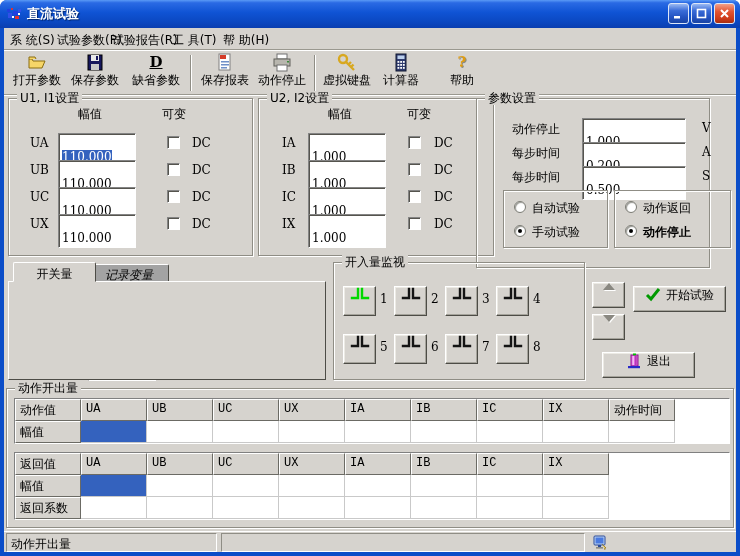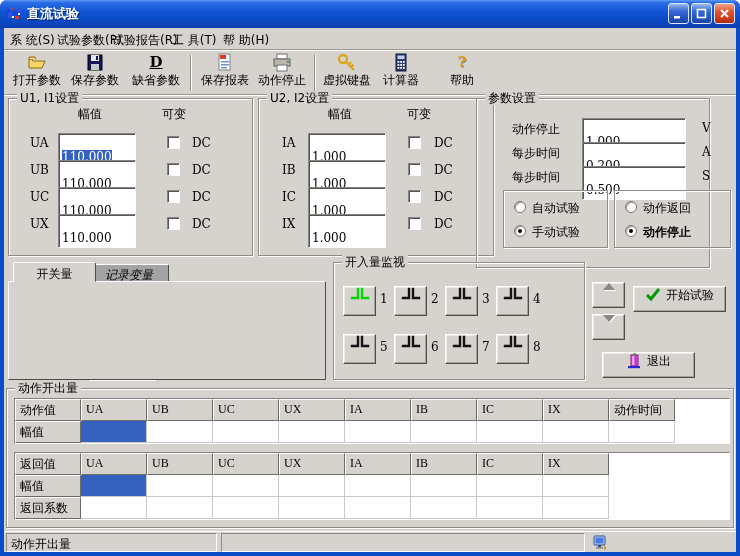--- a/index.html
+++ b/index.html
@@ -53,21 +53,21 @@
 
   
   .tab { position:absolute; background:#d6d3ce; text-align:center; border:1px solid; border-color:#fff #4d4c46 #d6d3ce #fff; border-radius:2px 2px 0 0; z-index:2; }
   .tab.off { border-bottom:none; background:#a3a3a3; z-index:0;font-style:italic; }
   .tabpanel { position:absolute; background:#d6d3ce; border:1px solid; border-color:#fff #4d4c46 #4d4c46 #fff; z-index:1; }
 
   
   .sunkbox { position:absolute; background:#fff; border:1px solid; border-color:#808080 #fff #fff #808080; }
   .trow { display:flex; }
   .hcell { background:#d6d3ce; border:1px solid; border-color:#fff #6b6a64 #6b6a64 #fff; padding:2px 0 16px 4px; height:22px;
-    font-family:Liberation Serif, serif; overflow:hidden; }
+    font-family:Liberation Mono, monospace; overflow:hidden; }
   .dcell { background:#fff; border-right:1px solid #c9c9c9; border-bottom:1px solid #c9c9c9; height:22px; }
   .dcell.sel { background:#3462be; }
   .w66 { width:66px; }
 
   
   .statusbar { position:absolute; left:0; top:503px; width:732px; height:21px; border-top:1px solid #fff; }
   .sb-panel { position:absolute; top:1px; height:19px; border:1px solid; border-color:#8f8d85 #fff #fff #8f8d85; padding:2px 0 0 4px; }
 
   .contact-btn svg { display:block; }
   .num { font-family:"DejaVu Serif","Liberation Serif",serif; }

